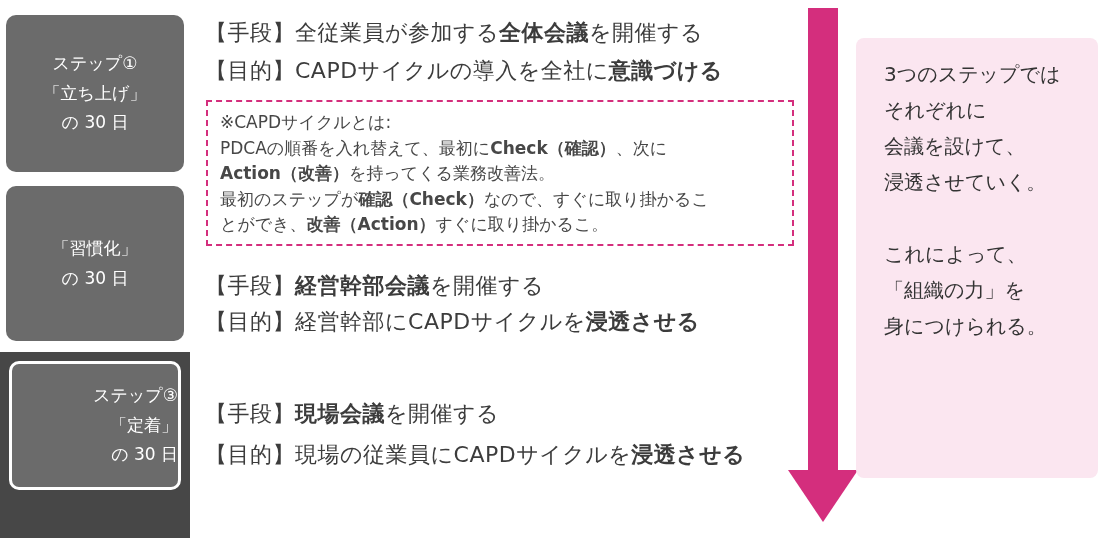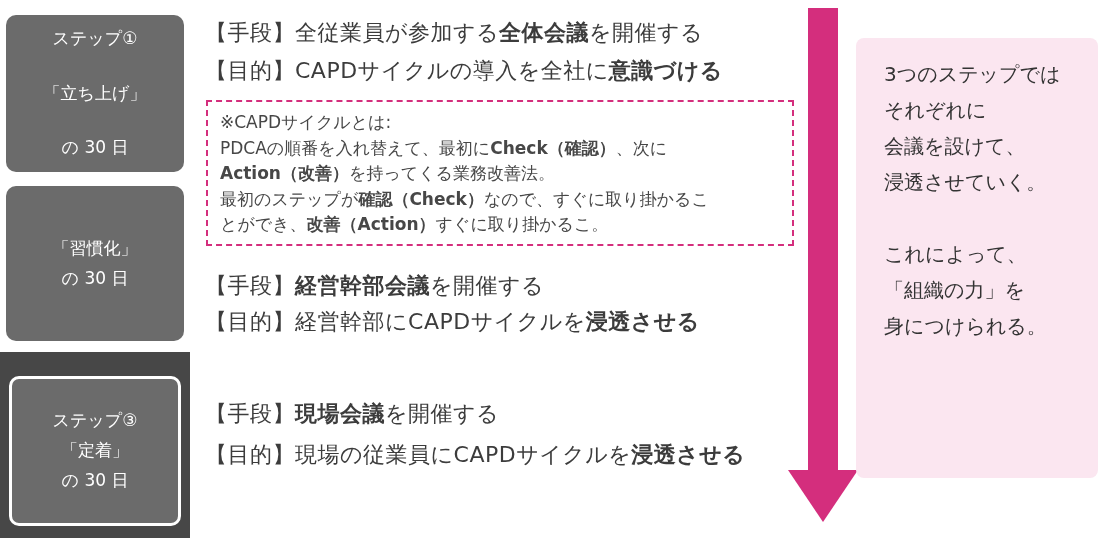--- a/index.html
+++ b/index.html
@@ -4,23 +4,23 @@
 <style>
   html,body{margin:0;padding:0;background:#ffffff;}
   body{font-family:"DejaVu Sans","Liberation Sans",sans-serif;}
   .canvas{position:relative;width:1102px;height:538px;background:#ffffff;overflow:hidden;color:var(--text,#3c3c3c);}
 
   
   .left-backdrop{position:absolute;left:0;top:352px;width:190px;height:186px;background:var(--step-backdrop,#474747);}
   .step-box{position:absolute;left:6px;width:178px;background:var(--step-box,#6b6b6b);color:#ffffff;
             border-radius:10px;display:flex;flex-direction:column;justify-content:center;align-items:center;
             text-align:center;font-size:17px;line-height:1.75;}
-  .step-1{top:15px;height:157px;gap:25px;}
+  .step-1{top:15px;height:157px;}
   .step-2{top:186px;height:155px;}
-  .step-3{top:376px;height:150px;left:9px;width:172px;border:3px solid #ffffff;box-sizing:border-box;}
+  .step-3{top:361px;height:129px;left:9px;width:172px;border:3px solid #ffffff;box-sizing:border-box;align-items:flex-end;}
 
   
   .mline{position:absolute;left:205px;font-size:22px;letter-spacing:.5px;white-space:nowrap;color:var(--text,#3c3c3c);}
   .l-s1-means{top:18px;}
   .l-s1-purpose{top:56px;}
   .l-s2-means{top:271px;}
   .l-s2-purpose{top:307px;}
   .l-s3-means{top:399px;}
   .l-s3-purpose{top:440px;}
 

